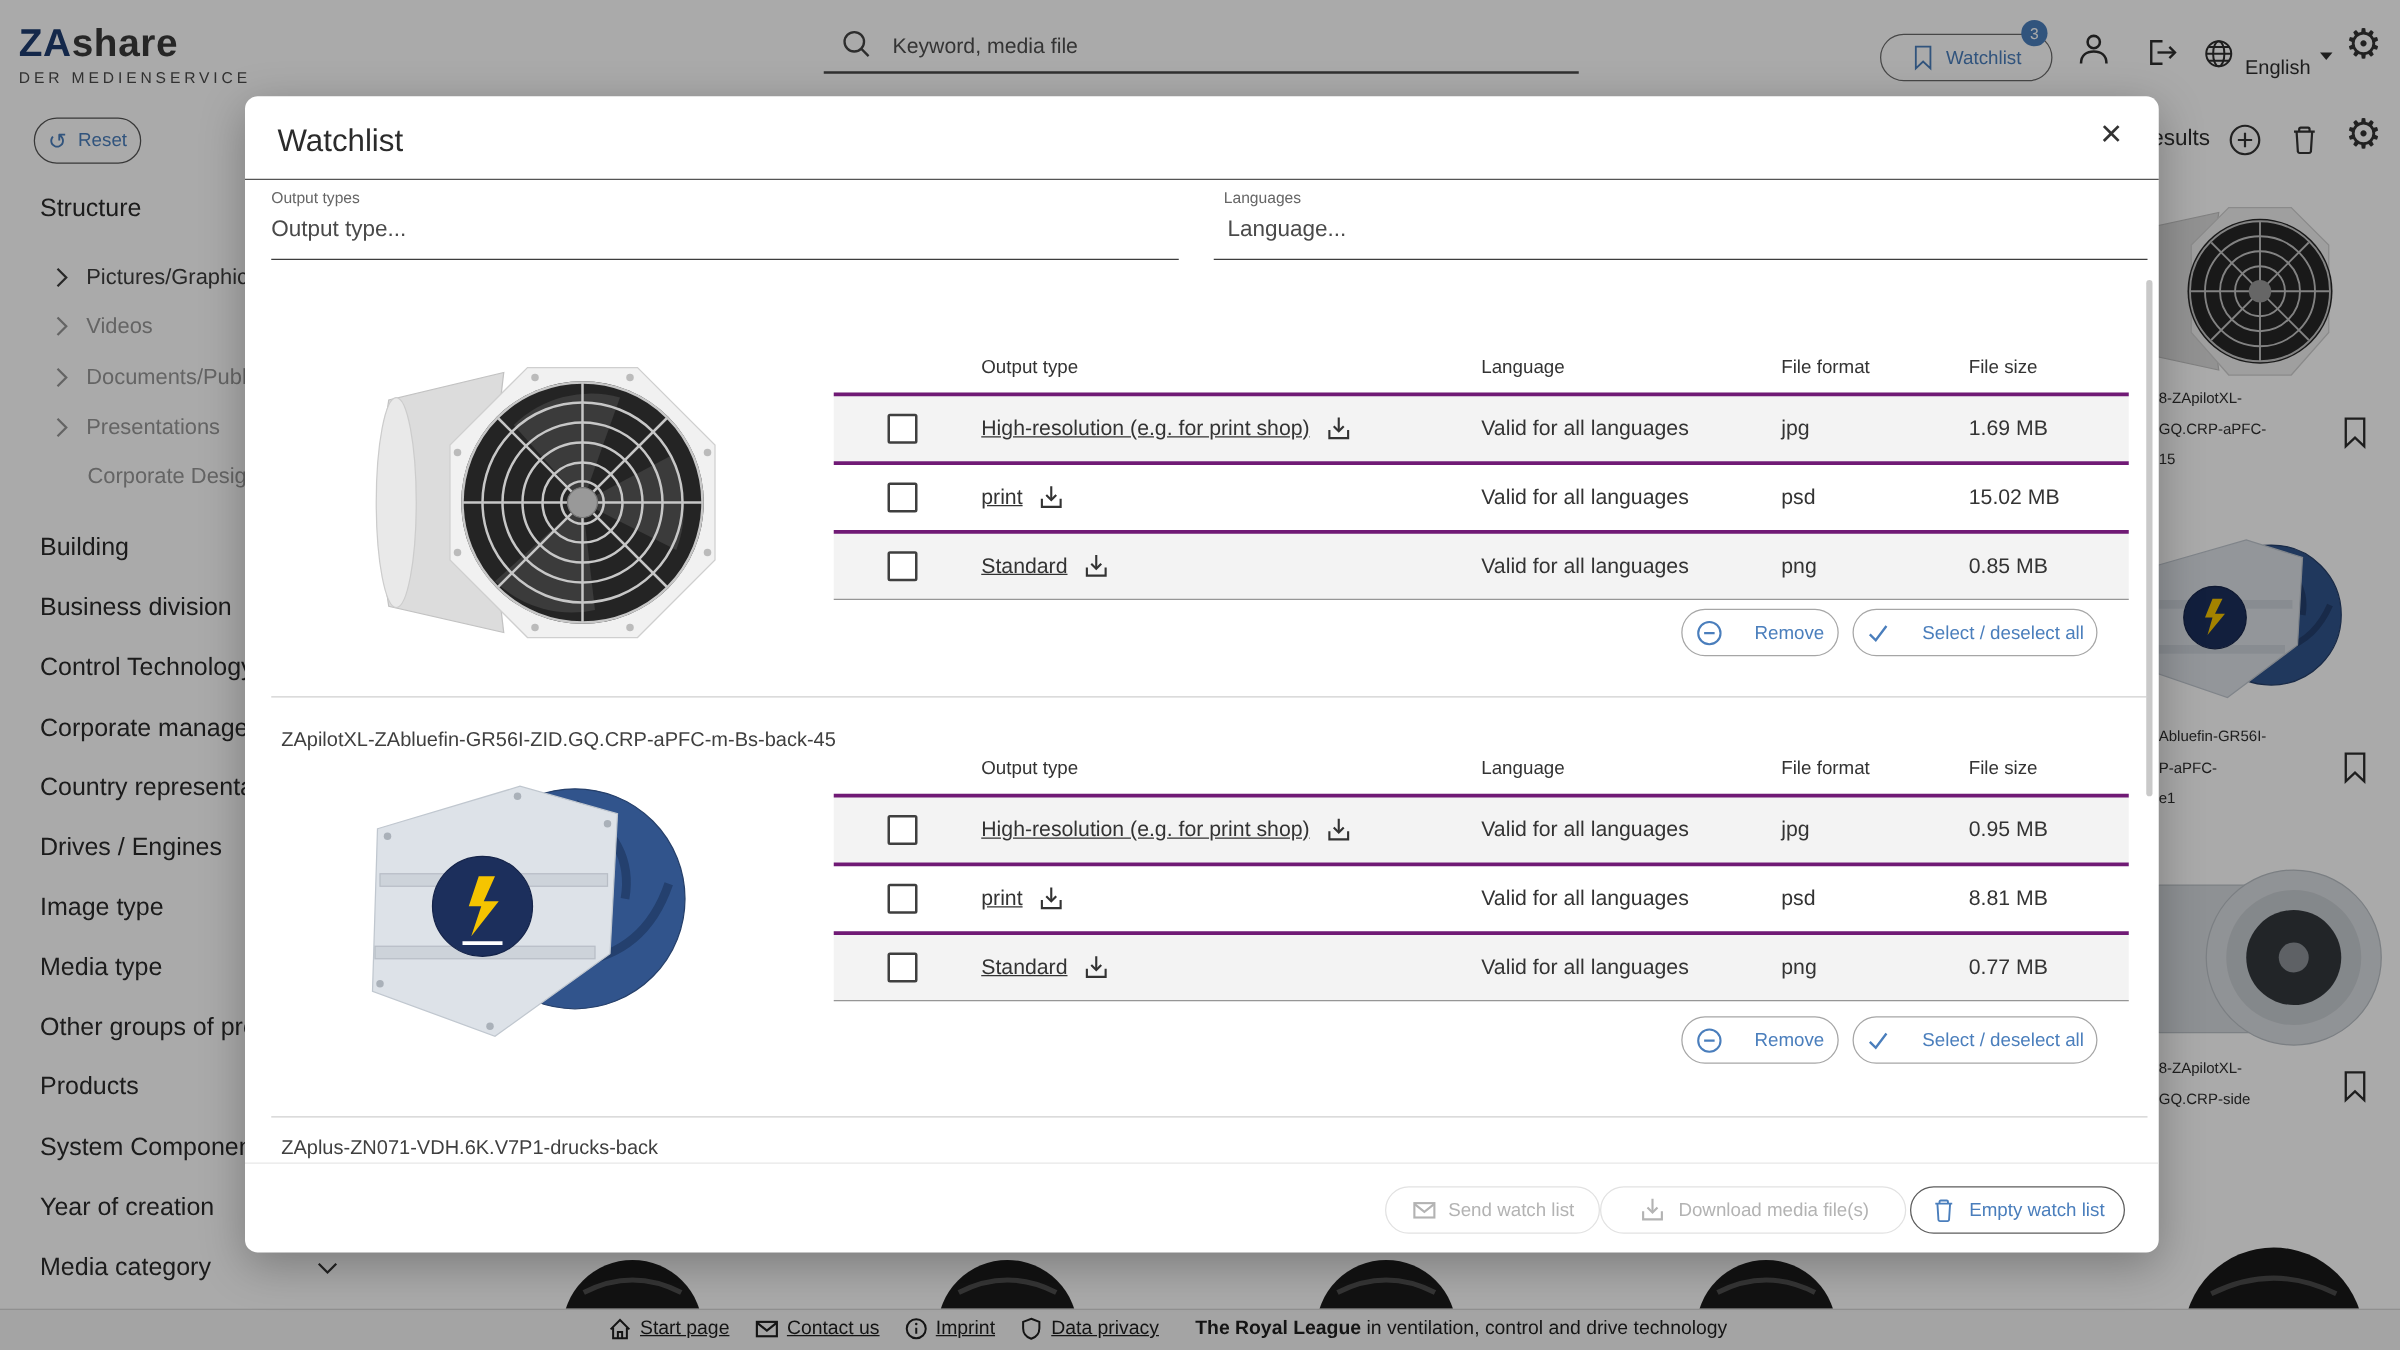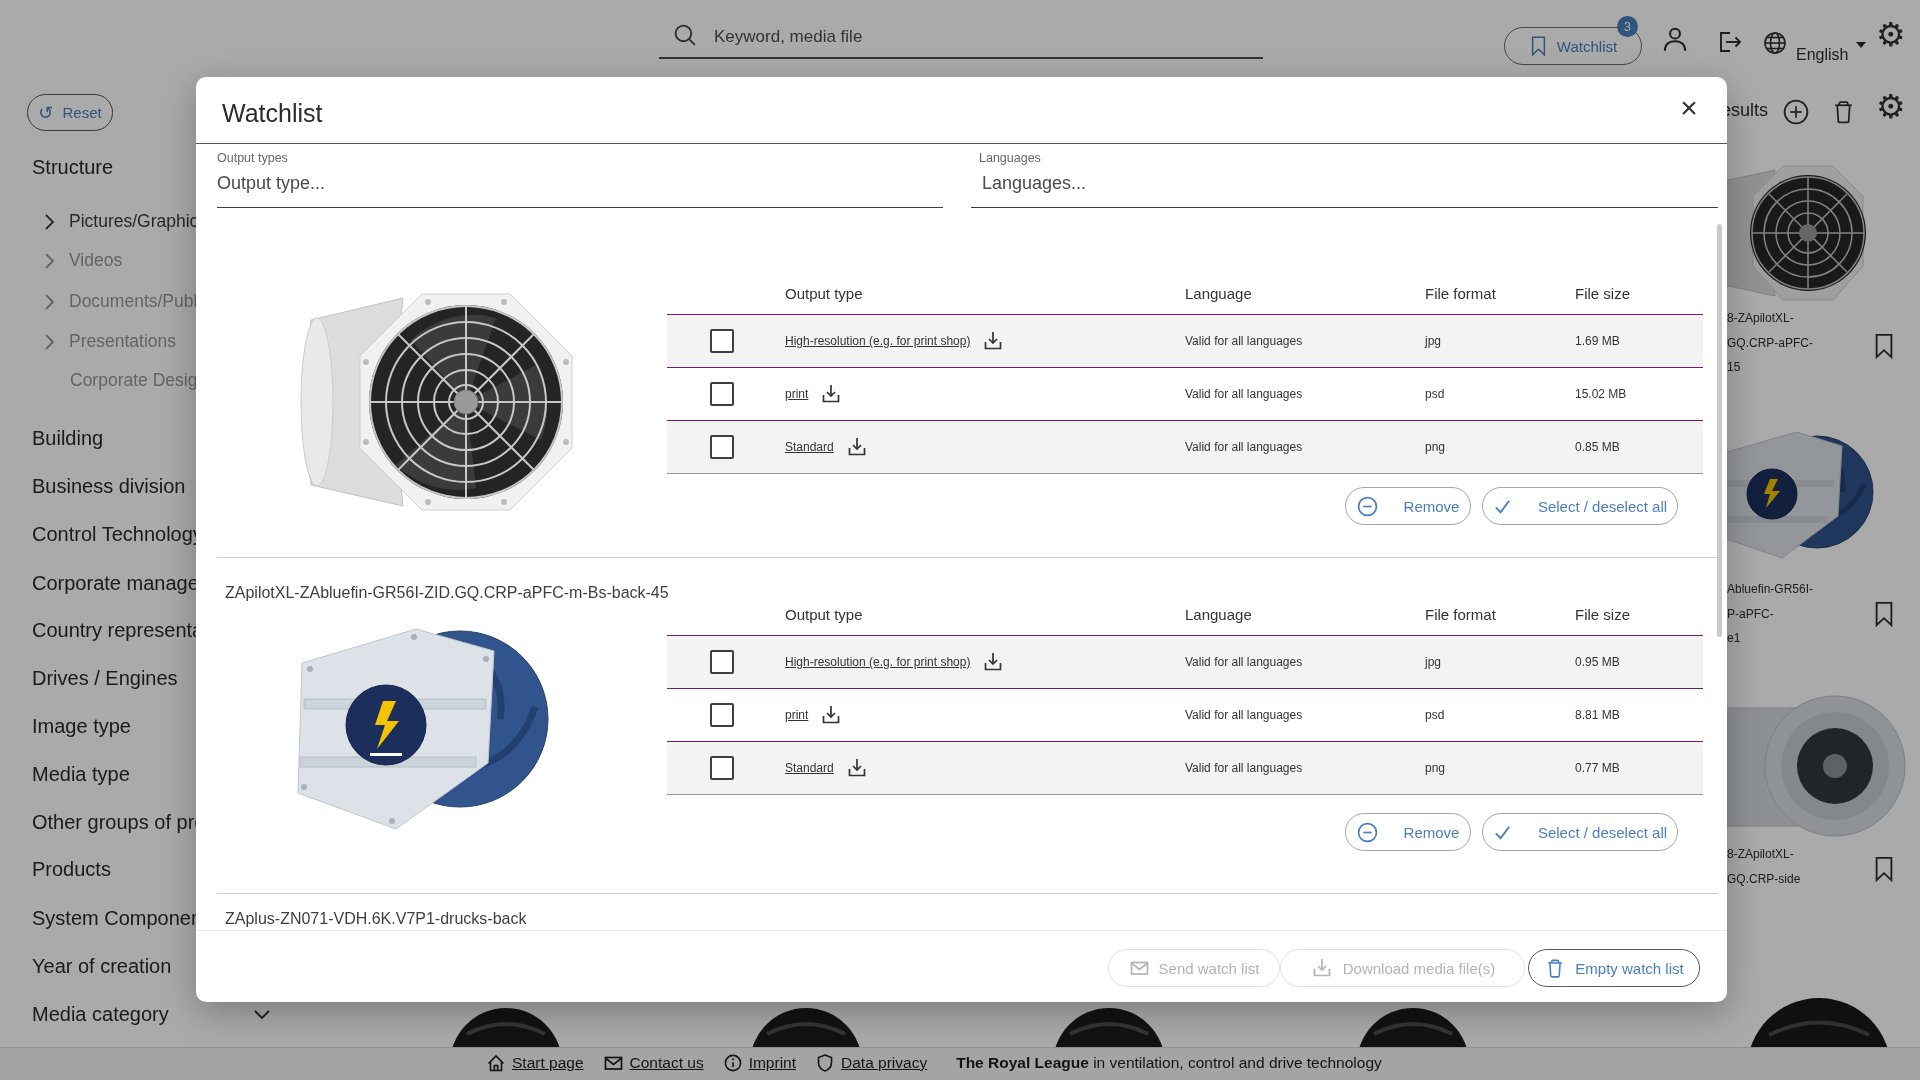--- a/index.html
+++ b/index.html
@@ -53,21 +53,21 @@
   .m-title{font-size:25px;color:#2b2b2b;}
   .m-close{font-size:30px;color:#333;line-height:1;cursor:default;}
   .m-div{position:absolute;background:#555;height:1px;}
   .flt-label{font-size:12.5px;color:#666;}
   .flt-value{font-size:18px;color:#4a4a4a;}
   .flt-line{position:absolute;height:1px;background:#3d3d3d;}
   .item-name{font-size:16px;color:#3f3f3f;white-space:nowrap;}
   .wl-table{position:absolute;left:471px;width:1036px;}
   .t-grid{display:grid;grid-template-columns:110px 400px 240px 150px 136px;align-items:center;}
   .t-head{height:42px;font-size:15px;color:#333;}
-  .t-row{height:52px;border-top:1px solid #701a75;font-size:12px;color:#333;}
+  .t-row{height:52px;border-top:3px solid #701a75;font-size:17px;color:#333;}
   .t-row.last{border-bottom:1px solid #969696;}
   .t-row.stripe{background:#f3f3f3;}
   .c-pad{padding-left:8px;}
   .chk{width:20px;height:20px;border:2px solid #3f3f3f;border-radius:2px;background:#fff;margin:0 auto;}
   .out-cell{display:flex;align-items:center;gap:11px;padding-left:8px;}
   .out-link{text-decoration:underline;color:#333;}
   .act-pill{border:1px solid #a6a6a6;height:38px;gap:26px;}
   .m-sep{position:absolute;left:21px;width:1501px;height:1px;background:#cfcfcf;}
   .foot-pill{height:38px;font-size:15px;}
   .foot-disabled{border:1px solid #e2e2e2;color:#b3b3b3;}
@@ -76,20 +76,26 @@
   .scroll-thumb{position:absolute;left:1521px;top:147px;width:5px;height:413px;background:#c9c9c9;border-radius:3px;}
   .mf-div{position:absolute;left:0;top:853px;width:1531px;height:1px;background:#e8e8e8;}
 </style>
 </head>
 <body>
 
 <div class="screen">
 
   <div class="page">
 
+    <div class="abs" style="left:15px;top:19px;">
+      <div class="logo-line1">
+        <span class="logo-za">ZA</span><span class="logo-share">share</span>
+      </div>
+      <div class="logo-tag">DER MEDIENSERVICE</div>
+    </div>
 
     <div class="abs" style="left:672px;top:22px;">
       <svg width="27" height="27" viewBox="0 0 26 26" fill="none" stroke="#444" stroke-width="1.8">
         <circle cx="11" cy="11" r="7.5"></circle>
           <line x1="16.5" y1="16.5" x2="22" y2="22"></line>
       </svg>
     </div>
     <div class="abs search-text" style="left:714px;top:27px;">Keyword, media file</div>
     <div class="abs hr-line" style="left:659px;top:57px;width:604px;"></div>
 
@@ -386,21 +392,21 @@
 
     <div class="abs m-title" style="left:26px;top:22px;">Watchlist</div>
     <div class="abs m-close" style="left:1478px;top:16px;width:30px;text-align:center;">×</div>
     <div class="m-div" style="left:0;top:66px;width:1531px;"></div>
 
     <div class="abs flt-label" style="left:21px;top:74px;">Output types</div>
     <div class="abs flt-value" style="left:21px;top:96px;">Output type...</div>
     <div class="flt-line" style="left:21px;top:130px;width:726px;"></div>
 
     <div class="abs flt-label" style="left:783px;top:74px;">Languages</div>
-    <div class="abs flt-value" style="left:786px;top:96px;">Languages...</div>
+    <div class="abs flt-value" style="left:786px;top:96px;">Language...</div>
     <div class="flt-line" style="left:775px;top:130px;width:747px;"></div>
 
     <div class="scroll-thumb"></div>
 
 
     <div class="abs" style="left:95px;top:203px;">
       <svg width="290" height="245" viewBox="0 0 290 245">
         <path d="M20 40 Q6 122 20 205 L112 226 Q98 122 112 18 Z" fill="#dcdcdc" stroke="#c2c2c2"></path>
         <ellipse cx="26" cy="122" rx="16" ry="84" fill="#e9e9e9" stroke="#cccccc"></ellipse>
         <polygon points="131,14 219,14 281,76 281,168 219,230 131,230 69,168 69,76" fill="#f1f1f1" stroke="#cfcfcf"></polygon>

